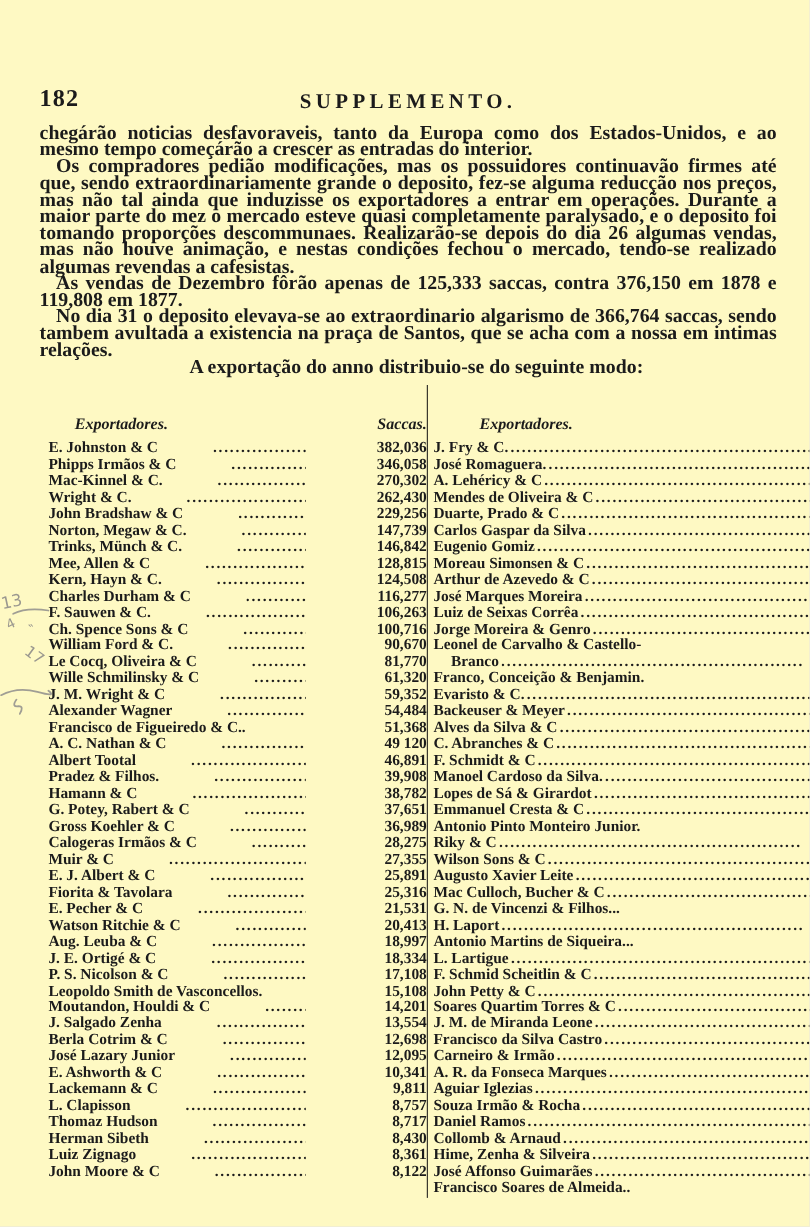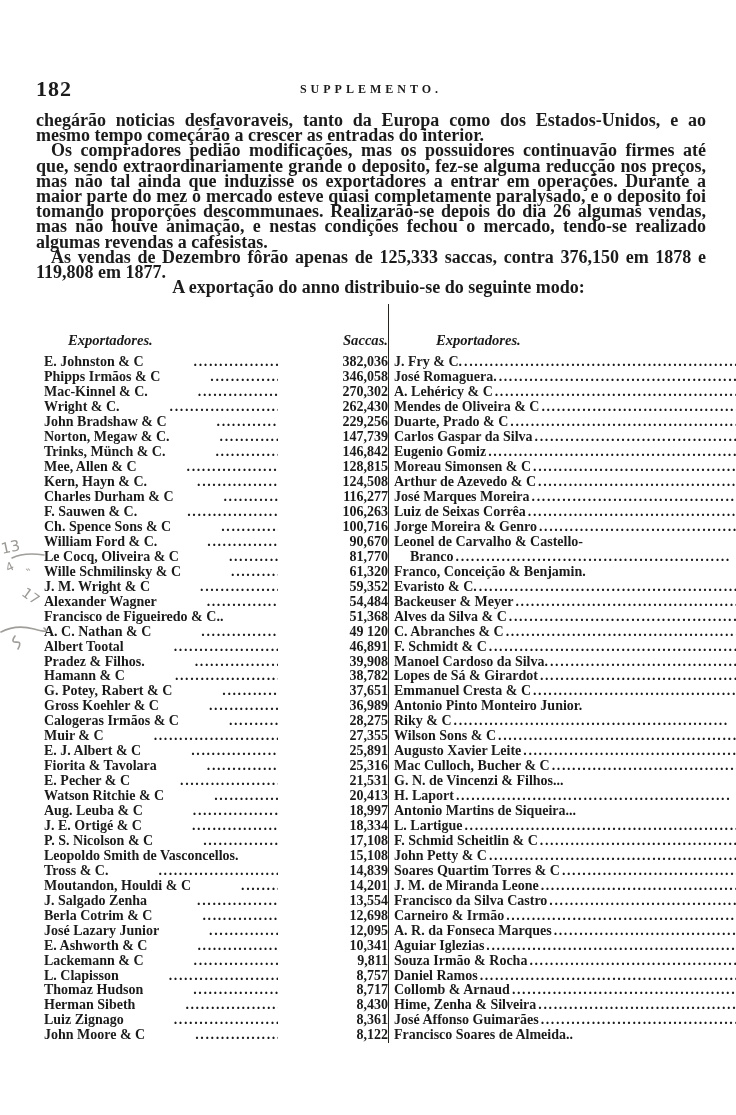--- a/index.html
+++ b/index.html
@@ -1,25 +1,25 @@
 <!DOCTYPE html>
 <html><head>
 <meta charset="utf-8">
 <style>
   html,body{margin:0;padding:0;background:#e8e6e0;}
   .page{
     position:relative;width:736px;height:1115px;box-sizing:border-box;
-    background:#ffffff;overflow:hidden;
+    background:#fef9c3;overflow:hidden;
     padding:84px 30px 0 36px;
     font-family:"Liberation Serif","DejaVu Serif",serif;color:#1b1b1b;
   }
   
   .masthead{position:relative;height:26px;margin-bottom:3px;}
   .pageno{position:absolute;left:0;top:-8px;font-size:22px;font-weight:bold;letter-spacing:1px;}
-  .journal{position:absolute;left:0;right:0;top:-2px;text-align:center;font-size:12px;font-weight:bold;letter-spacing:4px;}
+  .journal{position:absolute;left:0;right:0;top:-2px;text-align:center;font-size:19px;font-weight:bold;letter-spacing:4px;}
   
   .bodytext p{margin:0;font-size:18px;line-height:15.2px;font-weight:600;text-align:justify;}
   .bodytext p.ind{text-indent:15px;}
   .bodytext p.intro{text-align:center;}
   
   .xtable{display:flex;margin-top:9px;align-items:stretch;}
   .colgroup{display:flex;flex-direction:column;}
   .colgroup.left{width:352px;}
   .colgroup.right{flex:1;border-left:1.5px solid #26241f;padding-left:5px;}
   .thead{display:flex;font-style:italic;font-weight:600;font-size:14.6px;margin-bottom:6px;align-items:baseline;}
@@ -48,20 +48,21 @@
 
   <div class="masthead">
     <div class="pageno">182</div>
     <div class="journal">SUPPLEMENTO.</div>
   </div>
 
   <div class="bodytext">
     <p>chegárão noticias desfavoraveis, tanto da Europa como dos Estados-Unidos, e ao mesmo tempo começárão a crescer as entradas do interior.</p>
     <p class="ind">Os compradores pedião modificações, mas os possuidores continuavão firmes até que, sendo extraordinariamente grande o deposito, fez-se alguma reducção nos preços, mas não tal ainda que induzisse os exportadores a entrar em operações. Durante a maior parte do mez o mercado esteve quasi completamente paralysado, e o deposito foi tomando proporções descommunaes. Realizarão-se depois do dia 26 algumas vendas, mas não houve animação, e nestas condições fechou o mercado, tendo-se realizado algumas revendas a cafesistas.</p>
     <p class="ind">As vendas de Dezembro fôrão apenas de 125,333 saccas, contra 376,150 em 1878 e 119,808 em 1877.</p>
+    <p class="ind">No dia 31 o deposito elevava-se ao extraordinario algarismo de 366,764 saccas, sendo tambem avultada a existencia na praça de Santos, que se acha com a nossa em intimas relações.</p>
     <p class="ind intro">A exportação do anno distribuio-se do seguinte modo:</p>
   </div>
 
   <div class="xtable">
     <div class="colgroup left">
       <div class="thead">
         <span class="hname">Exportadores.</span>
         <span class="hval">Saccas.</span>
       </div>
       <div id="left-rows">
@@ -227,25 +228,20 @@
           </div>
           <div class="trow">
             <span class="tname">P. S. Nicolson &amp; C</span>
             <span class="dots"></span>
             <span class="tval">17,108</span>
           </div>
           <div class="trow">
             <span class="tname">Leopoldo Smith de Vasconcellos.</span>
             <span style="flex: 1 1 0%;"></span>
             <span class="tval">15,108</span>
-          </div>
-          <div class="trow">
-            <span class="tname">Tross &amp; C.</span>
-            <span class="dots"></span>
-            <span class="tval">14,839</span>
           </div>
           <div class="trow">
             <span class="tname">Moutandon, Houldi &amp; C</span>
             <span class="dots"></span>
             <span class="tval">14,201</span>
           </div>
           <div class="trow">
             <span class="tname">J. Salgado Zenha</span>
             <span class="dots"></span>
             <span class="tval">13,554</span>

